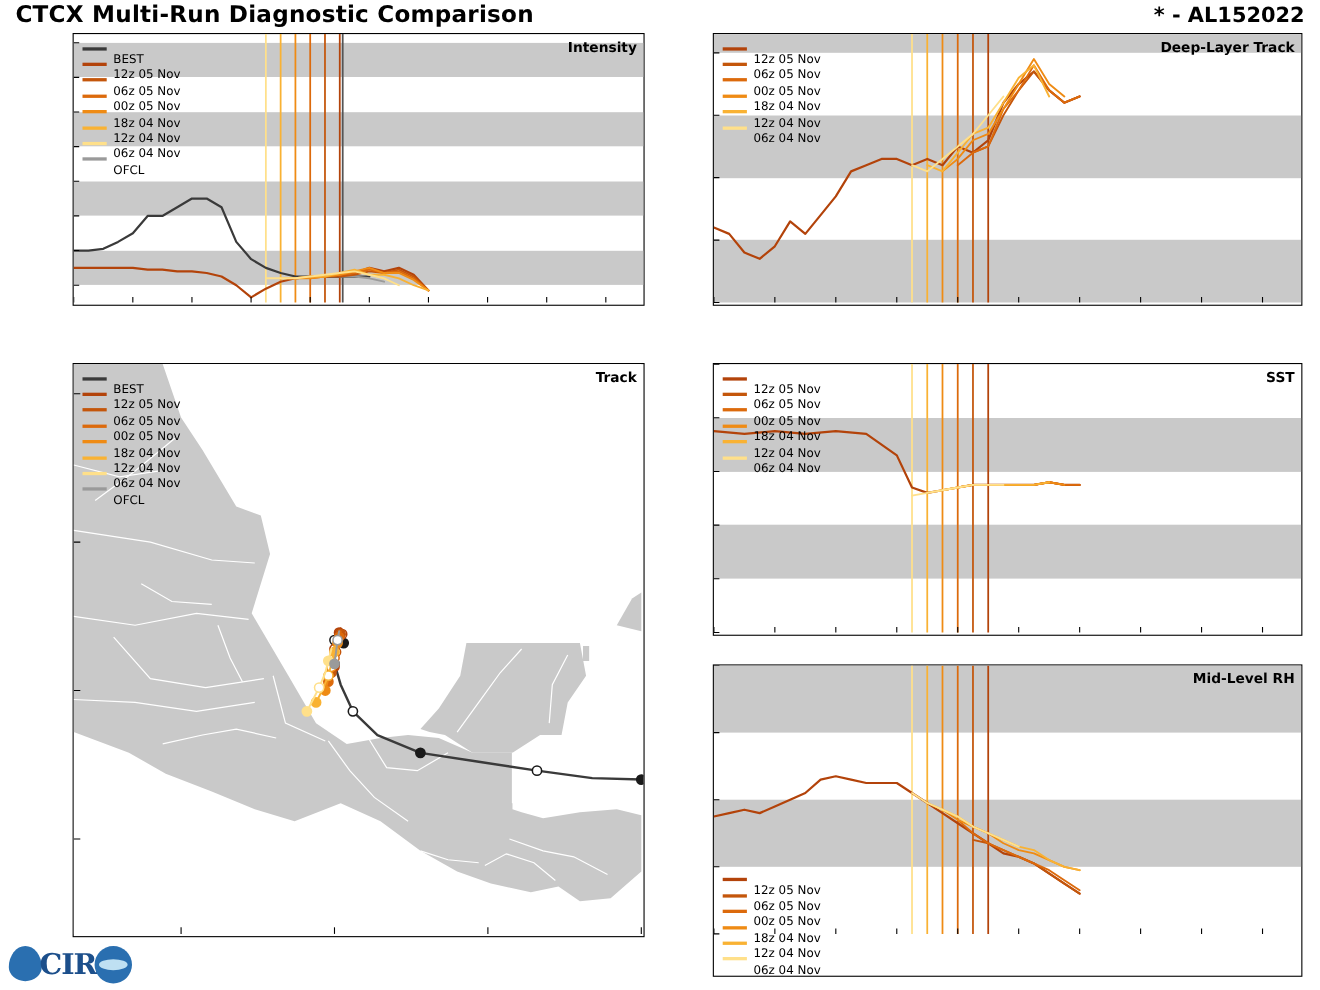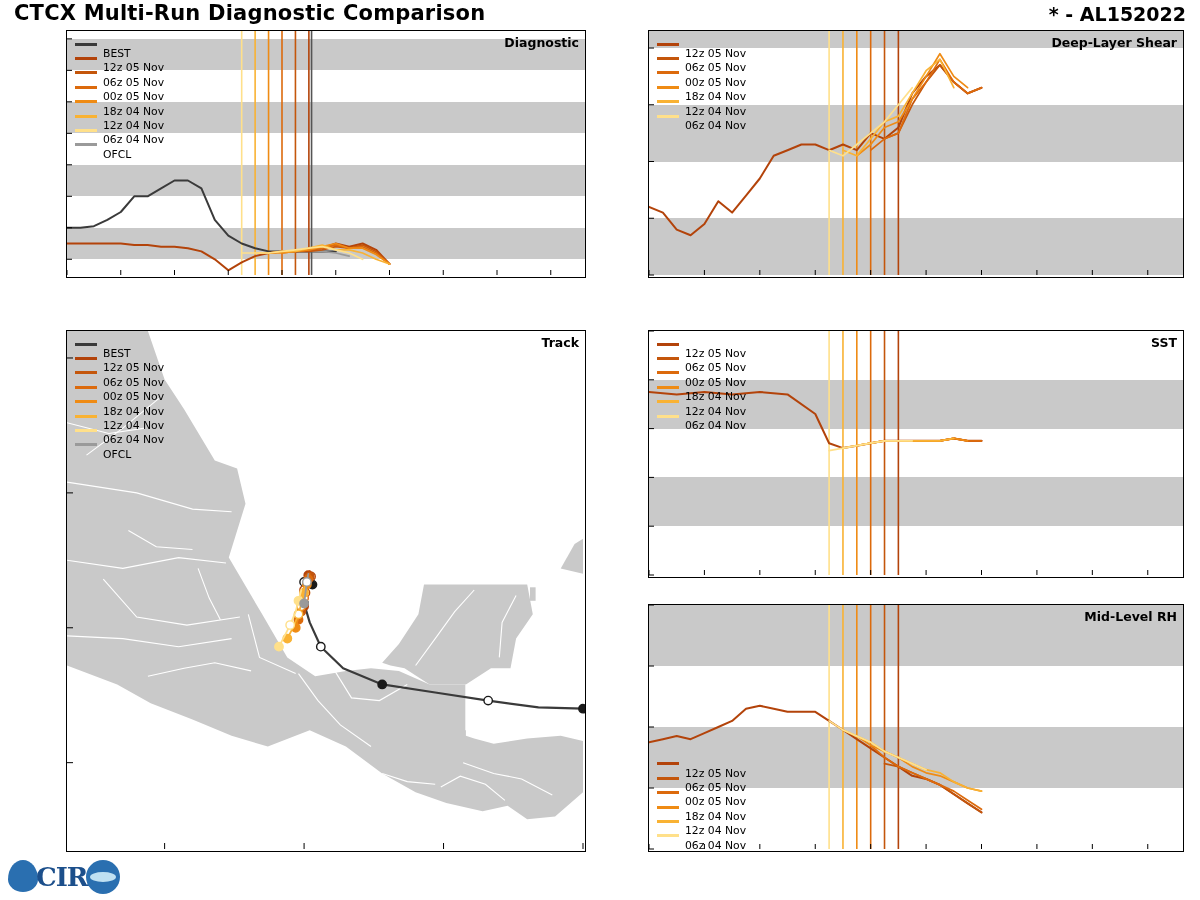--- a/index.html
+++ b/index.html
@@ -71,21 +71,21 @@
           <line x1="107.5" y1="244" x2="107.5" y2="239" stroke="#000" stroke-width="1"></line>
           <line x1="161.25" y1="244" x2="161.25" y2="239" stroke="#000" stroke-width="1"></line>
           <line x1="215" y1="244" x2="215" y2="239" stroke="#000" stroke-width="1"></line>
           <line x1="268.75" y1="244" x2="268.75" y2="239" stroke="#000" stroke-width="1"></line>
           <line x1="322.5" y1="244" x2="322.5" y2="239" stroke="#000" stroke-width="1"></line>
           <line x1="376.25000000000006" y1="244" x2="376.25000000000006" y2="239" stroke="#000" stroke-width="1"></line>
           <line x1="430" y1="244" x2="430" y2="239" stroke="#000" stroke-width="1"></line>
           <line x1="483.75" y1="244" x2="483.75" y2="239" stroke="#000" stroke-width="1"></line>
         </svg>
       </div>
-    <div class="panel-label">Diagnostic</div>
+    <div class="panel-label">Intensity</div>
     <div class="legend" id="lg-int" style="left:8px;top:6px;">
         <div class="row">
           <span class="sw" style="background: rgb(58, 58, 58);"></span>
           <span class="lb">BEST</span>
         </div>
         <div class="row">
           <span class="sw" style="background: rgb(179, 67, 10);"></span>
           <span class="lb">12z 05 Nov</span>
         </div>
         <div class="row">
@@ -254,21 +254,21 @@
           <line x1="110.83333333333334" y1="244" x2="110.83333333333334" y2="239" stroke="#000" stroke-width="1"></line>
           <line x1="166.25" y1="244" x2="166.25" y2="239" stroke="#000" stroke-width="1"></line>
           <line x1="221.66666666666669" y1="244" x2="221.66666666666669" y2="239" stroke="#000" stroke-width="1"></line>
           <line x1="277.08333333333337" y1="244" x2="277.08333333333337" y2="239" stroke="#000" stroke-width="1"></line>
           <line x1="332.5" y1="244" x2="332.5" y2="239" stroke="#000" stroke-width="1"></line>
           <line x1="387.9166666666667" y1="244" x2="387.9166666666667" y2="239" stroke="#000" stroke-width="1"></line>
           <line x1="443.33333333333337" y1="244" x2="443.33333333333337" y2="239" stroke="#000" stroke-width="1"></line>
           <line x1="498.75" y1="244" x2="498.75" y2="239" stroke="#000" stroke-width="1"></line>
         </svg>
       </div>
-    <div class="panel-label">Deep-Layer Shear</div>
+    <div class="panel-label">Deep-Layer Track</div>
     <div class="legend" id="lg-shr" style="left:8px;top:6px;">
         <div class="row">
           <span class="sw" style="background: rgb(179, 67, 10);"></span>
           <span class="lb">12z 05 Nov</span>
         </div>
         <div class="row">
           <span class="sw" style="background: rgb(196, 86, 11);"></span>
           <span class="lb">06z 05 Nov</span>
         </div>
         <div class="row">
@@ -349,21 +349,21 @@
           <span class="sw" style="background: rgb(249, 178, 51);"></span>
           <span class="lb">12z 04 Nov</span>
         </div>
         <div class="row">
           <span class="sw" style="background: rgb(255, 224, 138);"></span>
           <span class="lb">06z 04 Nov</span>
         </div>
       </div>
   </div>
 
-  <div class="panel" id="p-rh" style="left:648px;top:604px;width:536px;height:248px;">
+  <div class="panel" id="p-rh" style="left:648px;top:604px;width:536px;height:284px;">
     <div class="plot" id="plot-rh">
         <div class="bandwrap">
           <div class="band" style="top: 122px; height: 61px; background: rgb(201, 201, 201);"></div>
           <div class="band" style="top: 0px; height: 61px; background: rgb(201, 201, 201);"></div>
         </div>
         <svg width="532" height="244">
           <line x1="180.10416666666669" y1="0" x2="180.10416666666669" y2="244" stroke="#ffe08a" stroke-width="1.6"></line>
           <line x1="193.95833333333334" y1="0" x2="193.95833333333334" y2="244" stroke="#f9b233" stroke-width="1.6"></line>
           <line x1="207.8125" y1="0" x2="207.8125" y2="244" stroke="#ef8b14" stroke-width="1.6"></line>
           <line x1="221.66666666666669" y1="0" x2="221.66666666666669" y2="244" stroke="#dc6a0c" stroke-width="1.6"></line>

